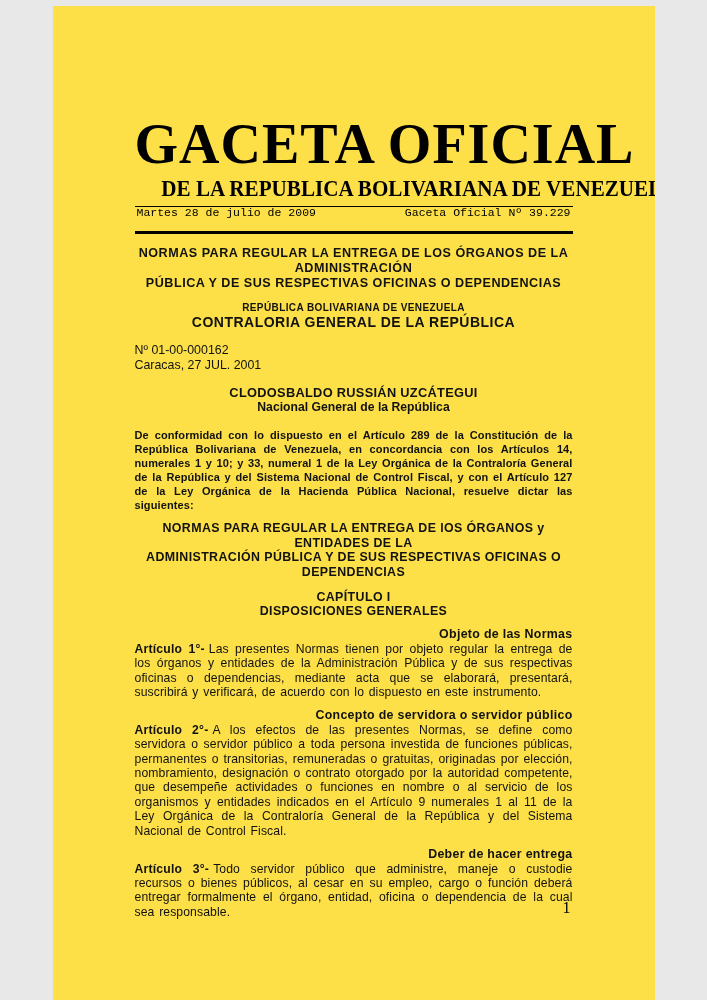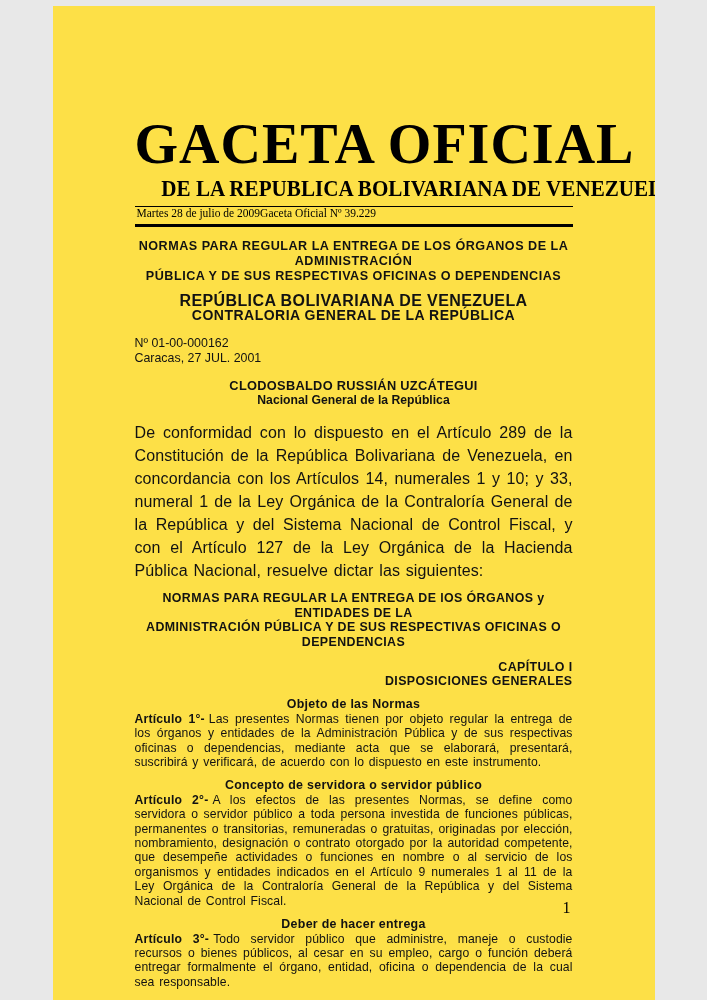--- a/index.html
+++ b/index.html
@@ -27,64 +27,64 @@
     white-space:nowrap;color:#000;
     transform:scaleX(.88);transform-origin:50% 50%;
     margin-top:4px;
   }
 
   
   .dateline{
     margin-top:5px;
     border-top:1.5px solid #000;
     border-bottom:3px solid #000;
-    display:flex;justify-content:flex-start;align-items:flex-start;
-    font-family:Liberation Serif, serif;
+    display:flex;justify-content:space-between;align-items:flex-start;
+    font-family:Liberation Mono, monospace;
     font-size:11.5px;line-height:12px;
-    padding:0 2px 5px 2px;color:#000;
+    padding:0 2px 12px 2px;color:#000;
   }
 
   .doc-title{
     margin-top:12px;text-align:center;font-weight:700;
     font-size:12.6px;line-height:15px;letter-spacing:.5px;
   }
 
   .issuer{margin-top:10px;text-align:center;font-weight:700;}
-  .issuer-country{font-size:16px;letter-spacing:.4px;line-height:13px;}
+  .issuer-country{font-size:10px;letter-spacing:.4px;line-height:13px;}
   .issuer-inst{font-size:14px;letter-spacing:.5px;line-height:15px;margin-top:1px;}
 
   .ref-row{
     margin-top:13px;display:flex;justify-content:space-between;
     font-size:12.4px;line-height:15px;flex-direction:column;
   }
 
   .signatory{margin-top:12px;text-align:center;font-weight:700;}
   .sig-name{font-size:12.8px;letter-spacing:.3px;line-height:15px;}
   .sig-title{font-size:12.2px;line-height:14px;}
 
   .preamble{
     margin-top:14px;text-align:justify;
-    font-size:16px;line-height:23px;
-    word-spacing:1.2px;letter-spacing:.1px;
+    font-size:11px;line-height:14px;
+    word-spacing:1.2px;letter-spacing:.1px;font-weight:bold;
   }
 
   .normas-heading{
     margin-top:9px;text-align:center;font-weight:700;
     font-size:12.4px;line-height:14.5px;letter-spacing:.4px;
   }
 
   .chapter{
-    margin-top:11px;text-align:right;font-weight:700;
+    margin-top:11px;text-align:center;font-weight:700;
     font-size:12.4px;line-height:14px;letter-spacing:.4px;
   }
 
   .article{margin-top:9px;}
   .article:first-of-type{margin-top:5px;}
   .article-heading{
-    text-align:center;font-weight:700;
+    text-align:right;font-weight:700;
     font-size:12.4px;line-height:14.5px;letter-spacing:.3px;
   }
   .article-body{
     text-align:justify;font-size:12.2px;line-height:14.4px;
     word-spacing:1.2px;letter-spacing:.1px;
   }
   .article-label{font-weight:700;margin-right:4px;letter-spacing:.2px;}
 
   .page-number{
     position:absolute;right:84px;top:893px;

